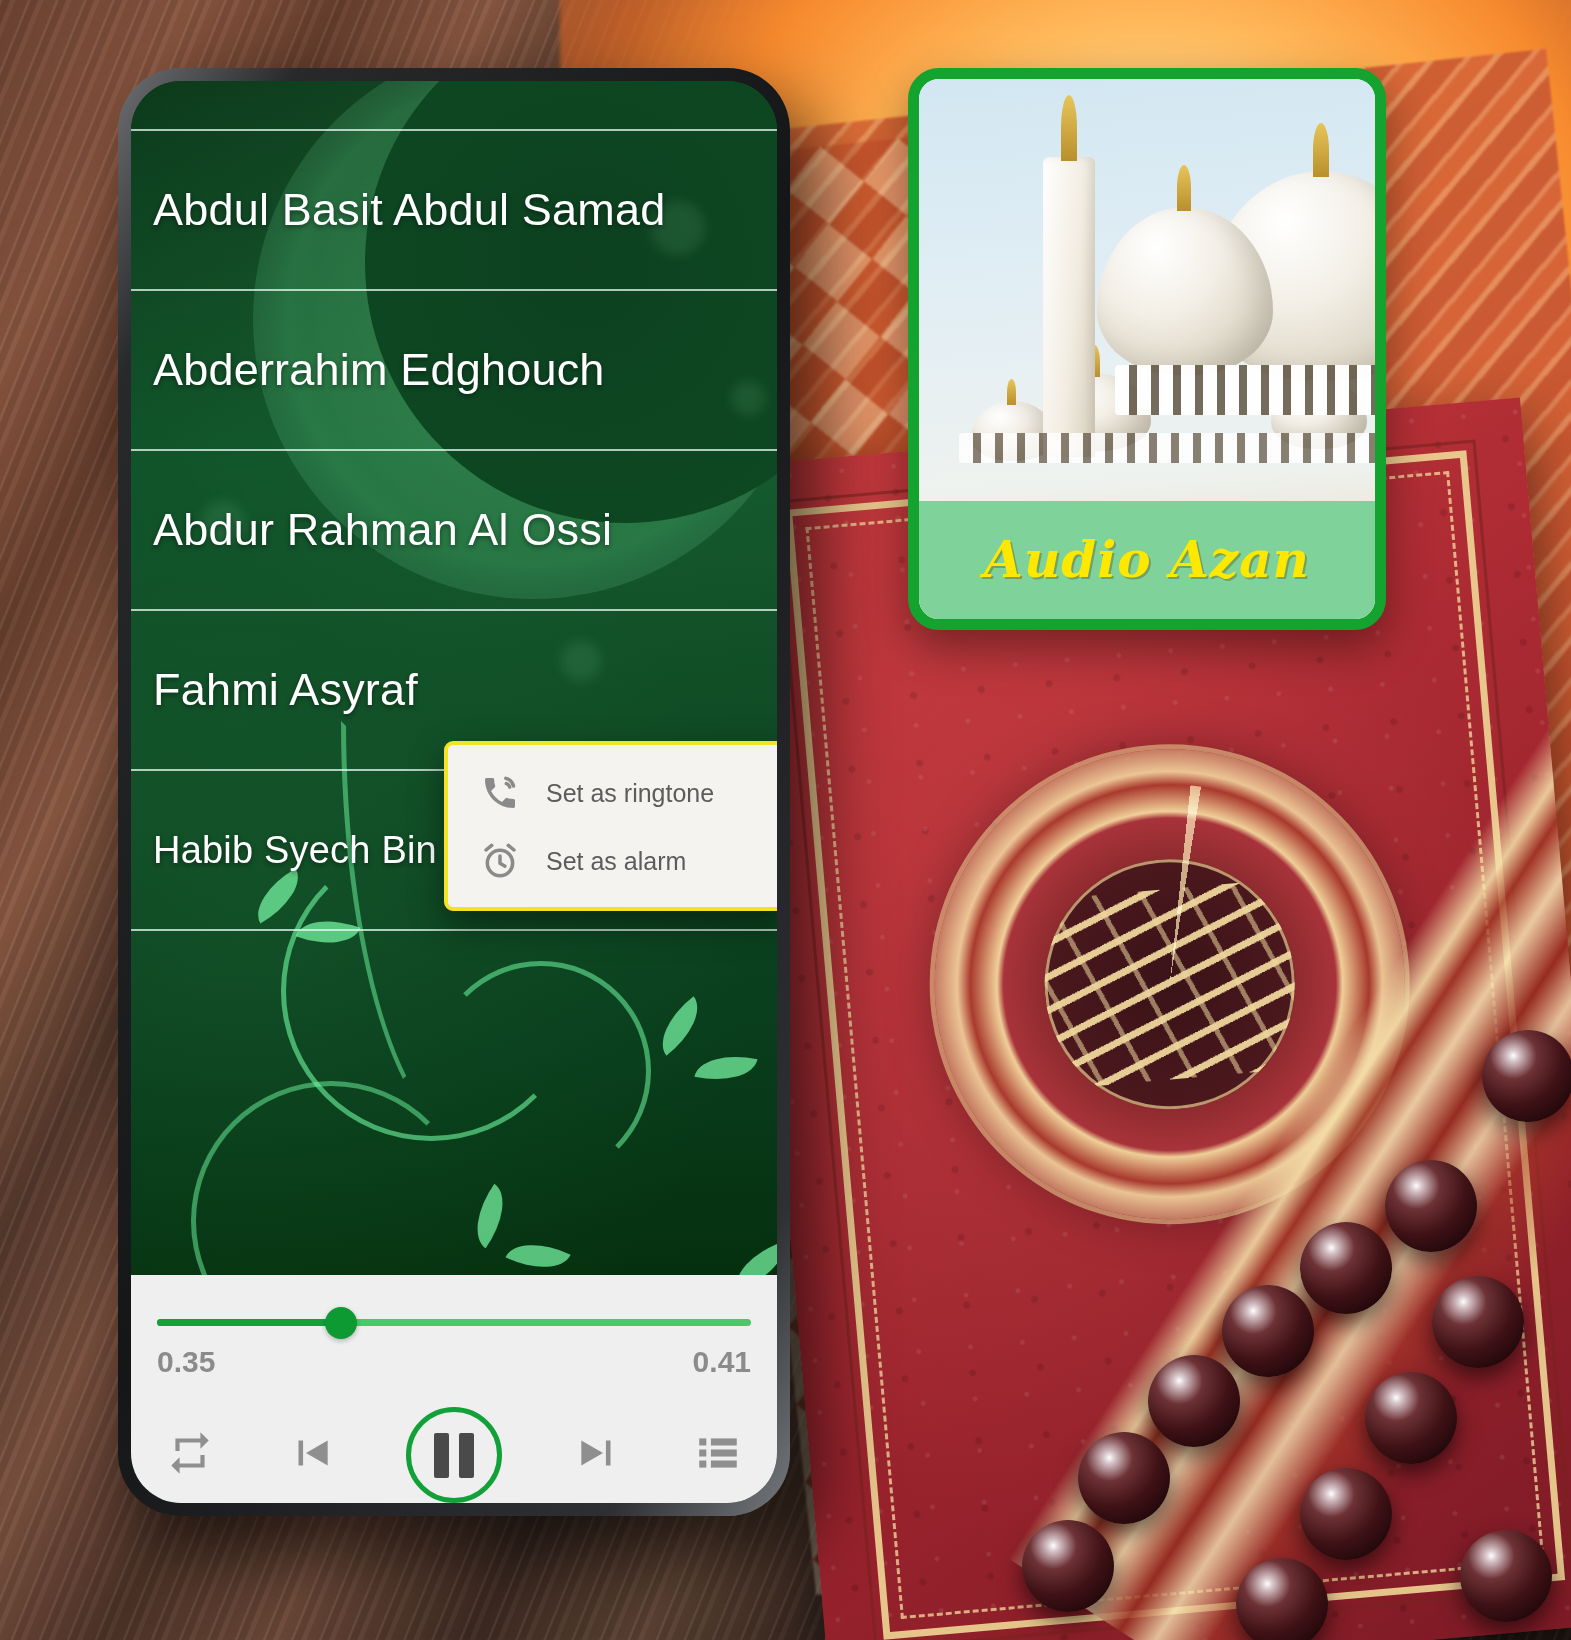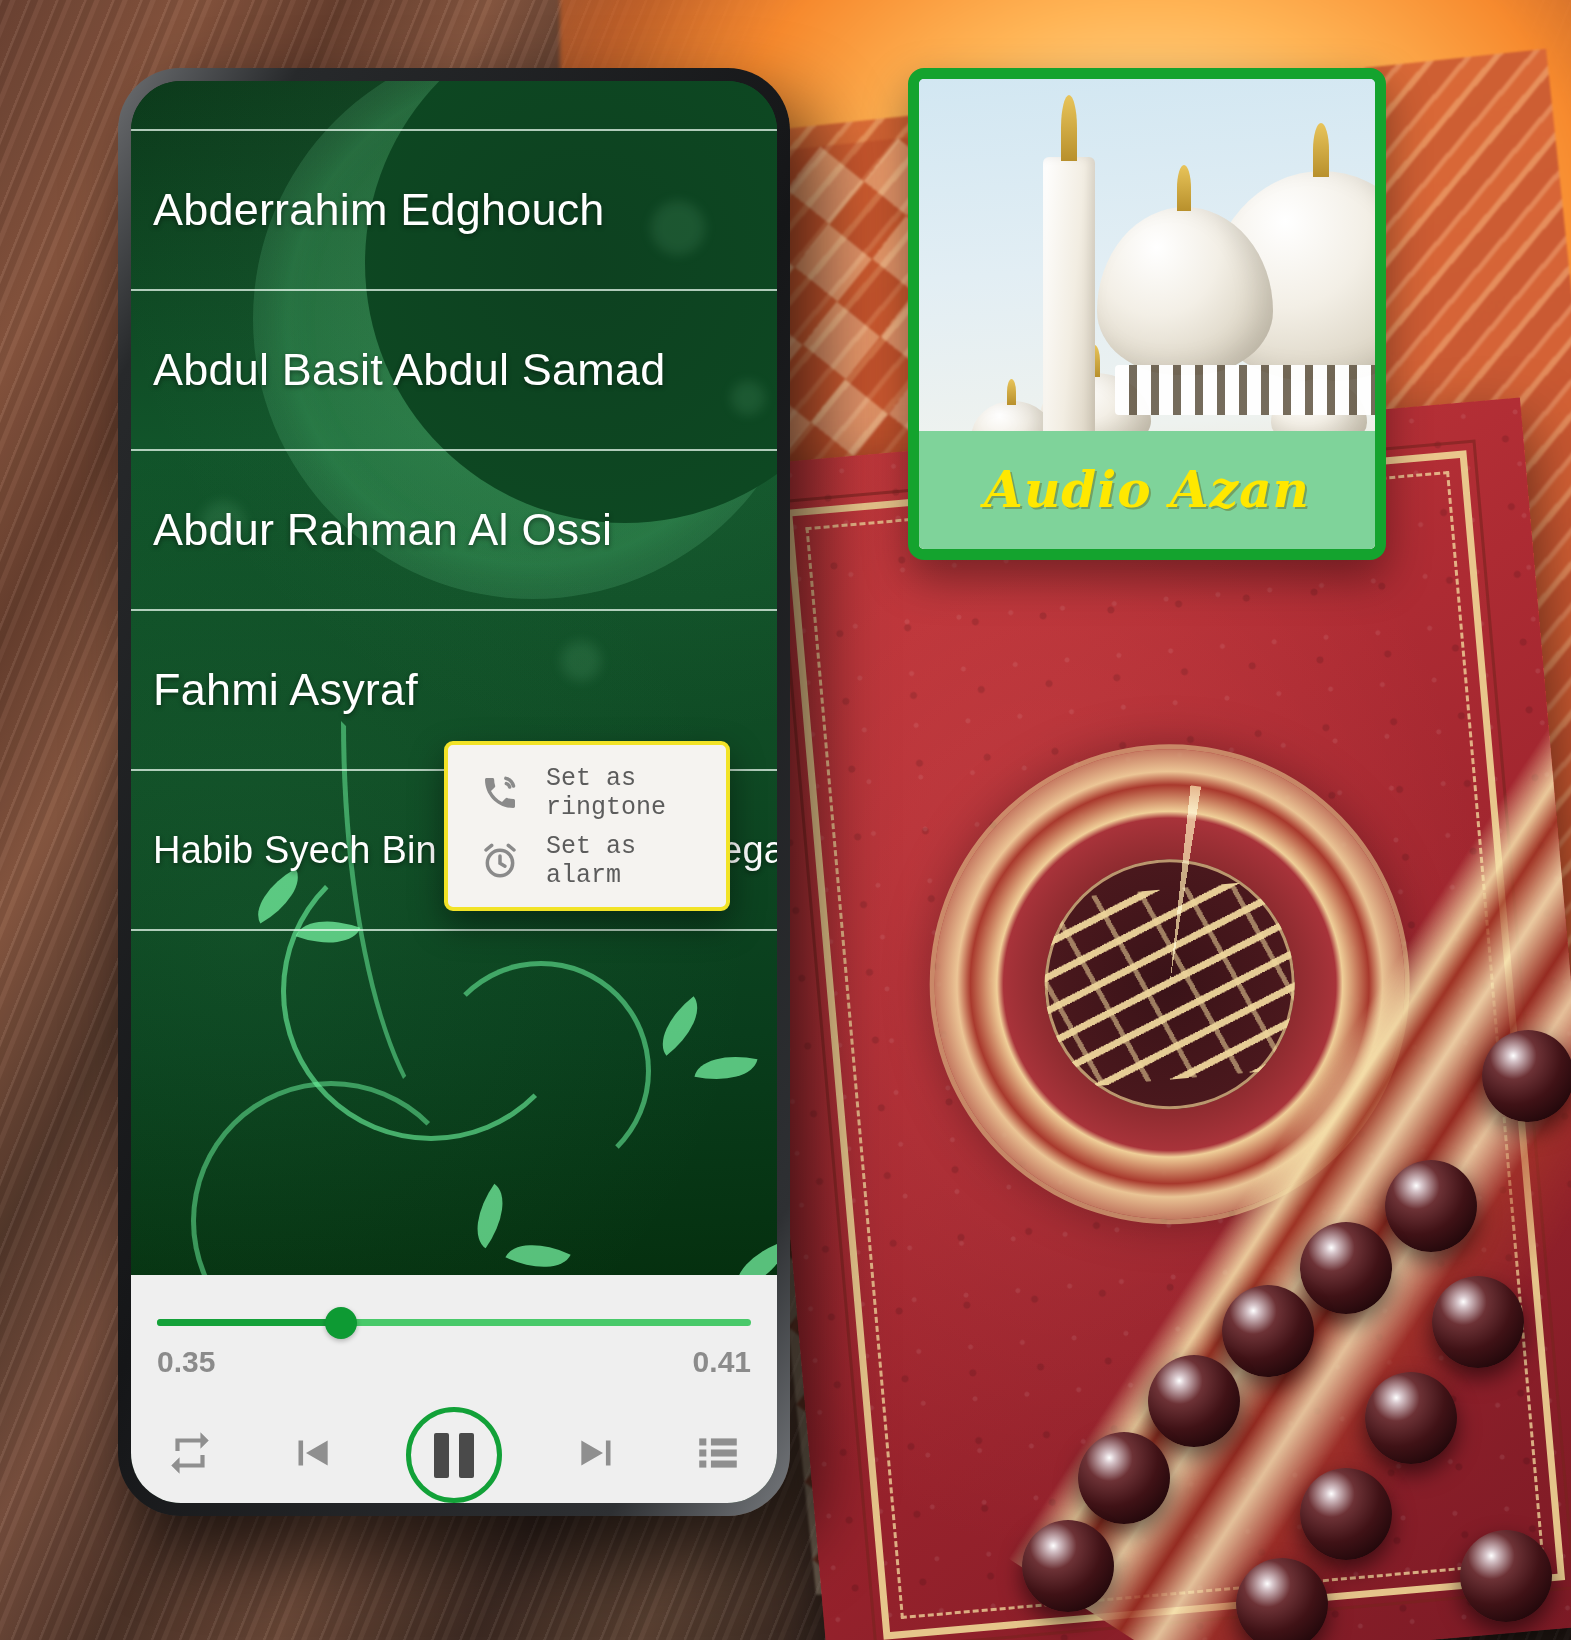--- a/index.html
+++ b/index.html
@@ -234,28 +234,27 @@
     text-shadow: 0 2px 5px rgba(0,0,0,0.45);
     white-space: nowrap;
   }
   .row.partial { height: 50px; border-bottom: 2px solid rgba(240,255,245,0.72); }
   .row.small { font-size: 38px; }
 
   
   #ctxmenu {
     position: absolute;
     left: 313px; top: 660px;
-    width: 286px;
+    width: 345px;
     z-index: 40;
     background: #f5f3f0;
     border: 4px solid #f2e327;
     border-radius: 9px;
     box-shadow: 0 14px 34px rgba(0,0,0,0.42);
     padding: 14px 0 12px 0;
-    font-family: Liberation Mono, monospace;
   }
   .mi {
     display: flex; align-items: center;
     height: 68px;
     padding-left: 26px;
     color: #5c5c5c;
     font-size: 25px;
   }
   .mi .mi-ico {
     width: 52px; height: 46px;
@@ -308,22 +307,22 @@
   }
   #playbtn .bar {
     width: 15px; height: 45px; background: #4a4a4a;
     border-radius: 2px; margin: 0 5px;
   }
 
   
   #appicon {
     position: absolute;
     left: 908px; top: 68px;
-    width: 478px; height: 492px;
-    border-radius: 16px;
+    width: 478px; height: 562px;
+    border-radius: 31px;
     border: 11px solid #14a32e;
     overflow: hidden;
     background: #cfe7f3;
     box-shadow: 0 18px 44px rgba(0,0,0,0.38);
   }
   .ai-sky {
     position: absolute; inset: 0;
     background: linear-gradient(176deg,#d2e7f2 0%, #e2eef4 40%, #eef2ef 72%, #ead9be 100%);
   }
   .dome {
@@ -418,24 +417,24 @@
         <div class="leaf" style="left:118px;top:800px;transform:rotate(-30deg);"></div>
         <div class="leaf" style="left:168px;top:836px;transform:rotate(20deg);"></div>
         <div class="leaf" style="left:520px;top:930px;transform:rotate(-38deg);"></div>
         <div class="leaf" style="left:566px;top:972px;transform:rotate(12deg);"></div>
         <div class="leaf" style="left:330px;top:1120px;transform:rotate(-55deg);"></div>
         <div class="leaf" style="left:378px;top:1160px;transform:rotate(25deg);"></div>
         <div class="leaf" style="left:600px;top:1170px;transform:rotate(-20deg);"></div>
 
         <div class="row partial"></div>
         <div class="row">
+            <span>Abdul Basit Abdul Samad</span>
+          </div>
+        <div class="row">
             <span>Abderrahim Edghouch</span>
-          </div>
-        <div class="row">
-            <span>Abdul Basit Abdul Samad</span>
           </div>
         <div class="row">
             <span>Abdur Rahman Al Ossi</span>
           </div>
         <div class="row">
             <span>Fahmi Asyraf</span>
           </div>
         <div class="row small">
             <span>Habib Syech Bin Abdul Qodir Assegaf</span>
           </div>

